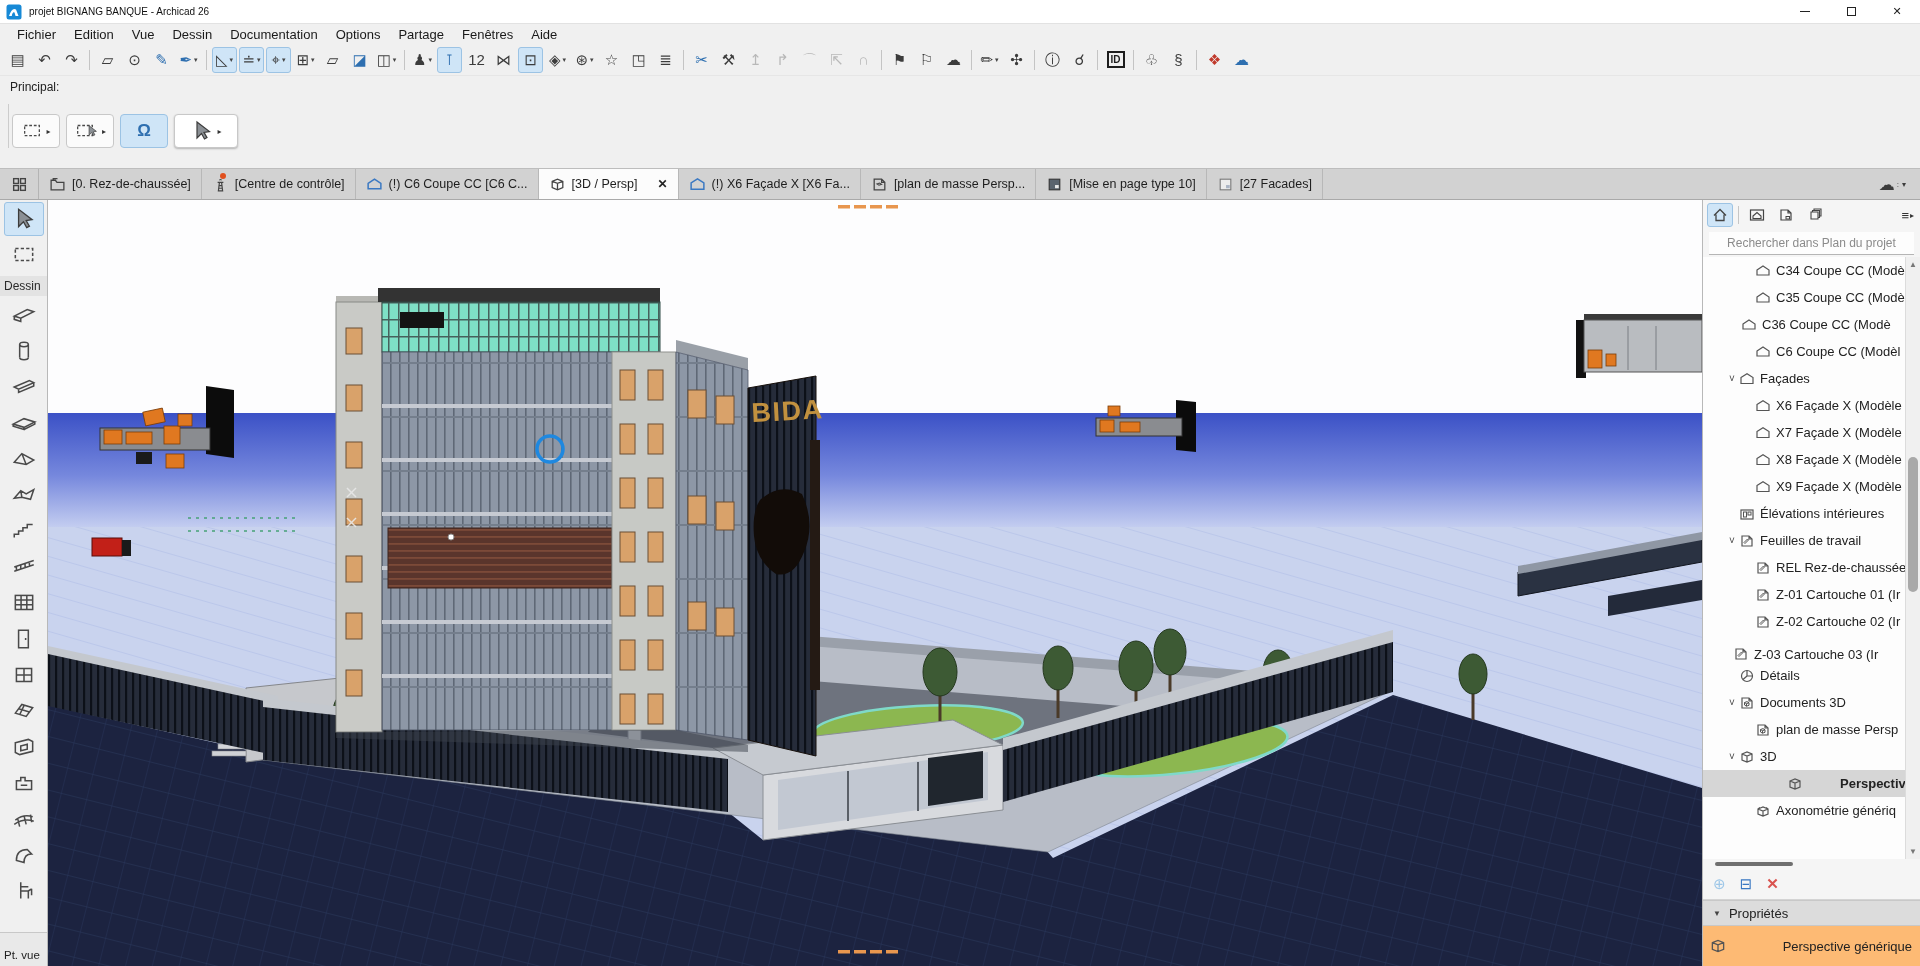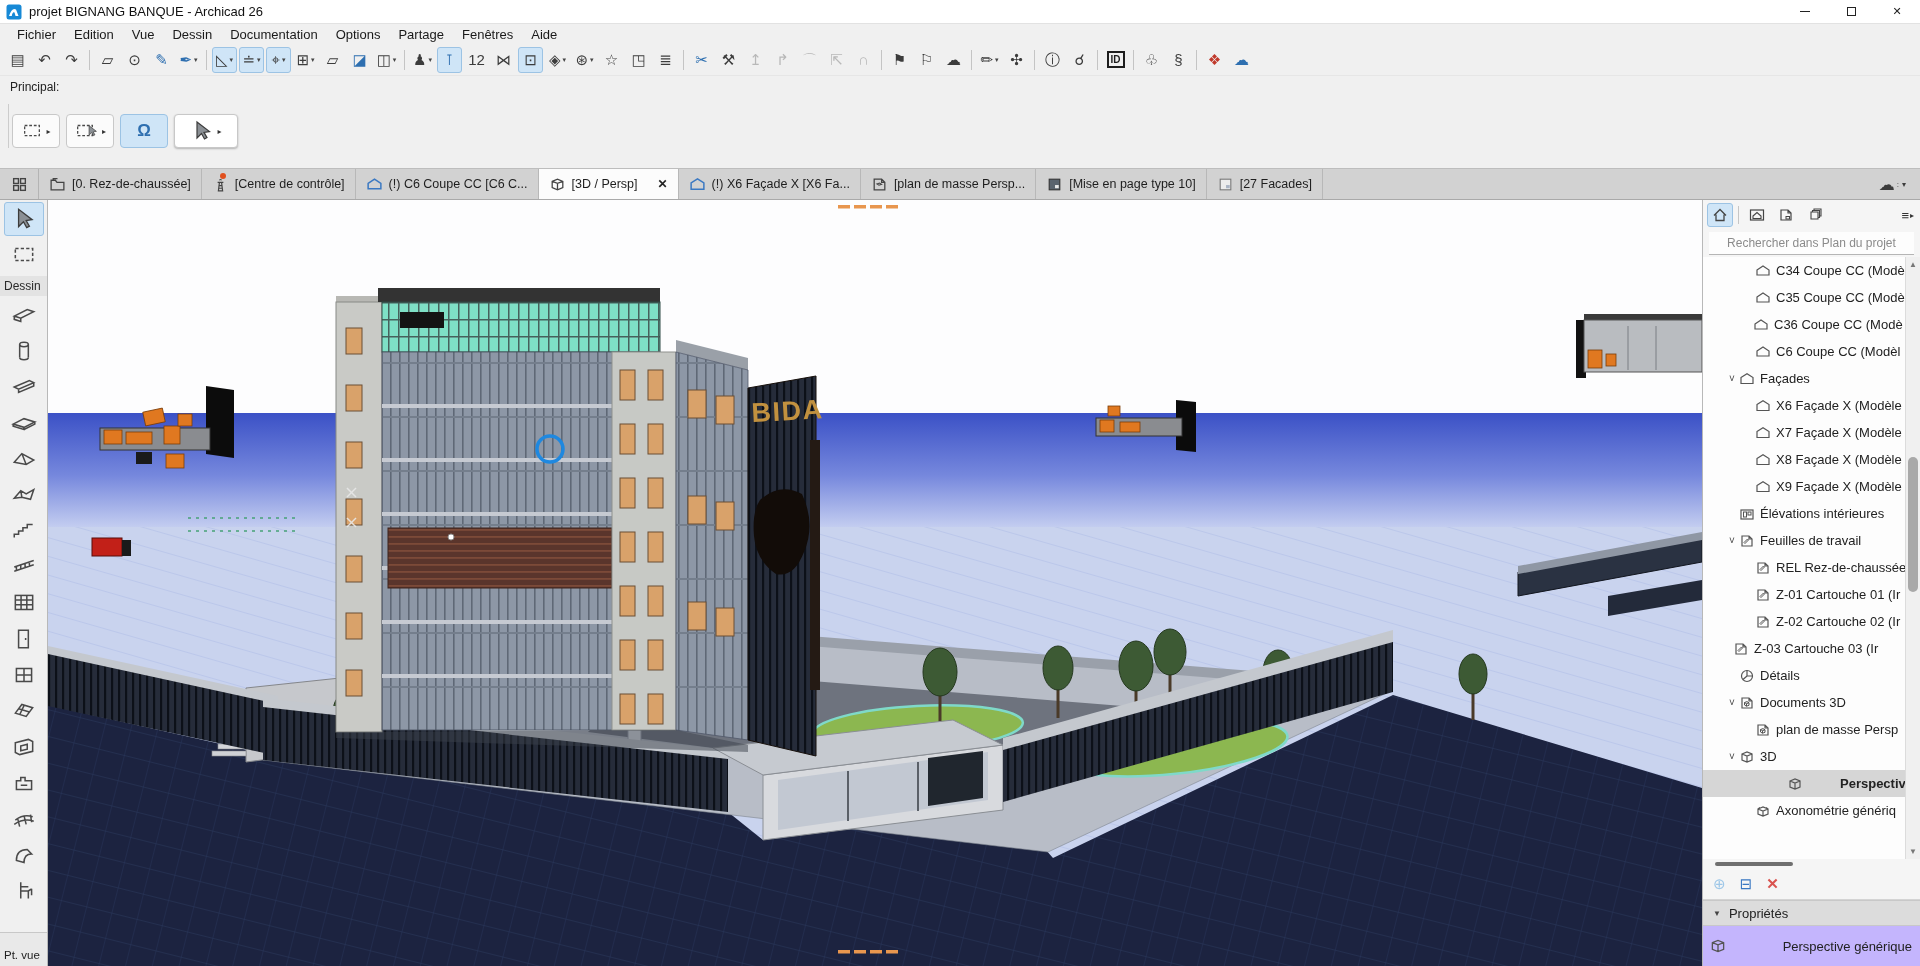--- a/index.html
+++ b/index.html
@@ -2,21 +2,21 @@
 <html><head>
 <meta charset="utf-8">
 <style>
   html,body{margin:0;padding:0;}
   body{width:1920px;height:966px;overflow:hidden;font-family:"Liberation Sans",sans-serif;background:#f0f0f0;-webkit-font-smoothing:antialiased;}
   .app{display:flex;flex-direction:column;width:1920px;height:966px;}
 
   
   .titlebar{height:24px;background:#ffffff;display:flex;align-items:center;padding-left:6px;border-bottom:1px solid #e2e2e2;box-sizing:border-box;}
   .titlebar .logo{width:16px;height:16px;margin-right:7px;}
-  .titlebar .title{font-size:13px;color:#111;}
+  .titlebar .title{font-size:10px;color:#111;}
   .wincontrols{margin-left:auto;display:flex;height:100%;}
   .winbtn{width:46px;height:100%;display:flex;align-items:center;justify-content:center;color:#222;font-size:11px;}
   .winbtn .minglyph{display:block;width:10px;height:1px;background:#222;}
   .winbtn .maxglyph{display:block;width:9px;height:9px;border:1px solid #222;box-sizing:border-box;}
 
   
   .menubar{height:20px;background:#f0f0f0;display:flex;align-items:center;gap:0;padding-left:8px;}
   .menu-item{font-size:13px;color:#1a1a1a;padding:0 9px;cursor:default;}
 
   
@@ -93,21 +93,21 @@
   .nav-scroll .thumb{position:absolute;left:2px;width:10px;border-radius:5px;background:#a9a9a9;}
   .nav-hscroll{height:10px;position:relative;background:#f5f5f5;}
   .nav-hscroll .hthumb{position:absolute;left:12px;top:3px;width:78px;height:4px;border-radius:2px;background:#6f6f6f;}
   .nav-actions{height:30px;display:flex;align-items:center;gap:14px;padding-left:10px;border-bottom:1px solid #d4d4d4;}
   .nav-actions .act{font-size:15px;}
   .act.add{color:#9ec7e8;}
   .act.list{color:#3a78c2;}
   .act.del{color:#d9534f;font-weight:bold;}
   .props-header{height:24px;background:#dcdcdc;display:flex;align-items:center;gap:8px;padding-left:10px;font-size:13px;color:#222;border-top:1px solid #c8c8c8;border-bottom:1px solid #c8c8c8;}
   .props-header .tri{font-size:8px;color:#444;}
-  .props-row{height:40px;background:#c4b5fd;display:flex;align-items:center;padding:0 8px 0 6px;}
+  .props-row{height:40px;background:#fdba74;display:flex;align-items:center;padding:0 8px 0 6px;}
   .props-row .vname{margin-left:auto;font-size:13px;color:#222;}
 
   .icon-grey{stroke:#4a4a4a;fill:none;stroke-width:1.4;}
 </style>
 </head>
 <body>
 
 <svg width="0" height="0" style="position:absolute">
   <defs>
     <symbol id="t-arrow" viewBox="0 0 24 24">
@@ -1095,21 +1095,21 @@
             </div>
 
             <div class="nav-row" style="padding-left: 38px;">
               <span class="chev">˅</span>
               <svg width="16" height="16">
                 <use width="16" height="16" href="#n-section"></use>
               </svg>
               <span>C35 Coupe CC (Modè</span>
             </div>
 
-            <div class="nav-row" style="padding-left: 36px;">
+            <div class="nav-row" style="padding-left: 24px;">
               <span class="chev">˅</span>
               <svg width="16" height="16">
                 <use width="16" height="16" href="#n-section"></use>
               </svg>
               <span>C36 Coupe CC (Modè</span>
             </div>
 
             <div class="nav-row" style="padding-left: 38px;">
               <span class="chev">˅</span>
               <svg width="16" height="16">
@@ -1191,21 +1191,21 @@
             </div>
 
             <div class="nav-row" style="padding-left: 38px;">
               <span class="chev">˅</span>
               <svg width="16" height="16">
                 <use width="16" height="16" href="#n-worksheet"></use>
               </svg>
               <span>Z-02 Cartouche 02 (Ir</span>
             </div>
 
-            <div class="nav-row" style="padding-left: 16px;">
+            <div class="nav-row" style="padding-left: 16px; align-items: flex-end;">
               <span class="chev">˅</span>
               <svg width="16" height="16">
                 <use width="16" height="16" href="#n-worksheet"></use>
               </svg>
               <span>Z-03 Cartouche 03 (Ir</span>
             </div>
 
             <div class="nav-row" style="padding-left: 22px;">
               <span class="chev">˅</span>
               <svg width="16" height="16">

